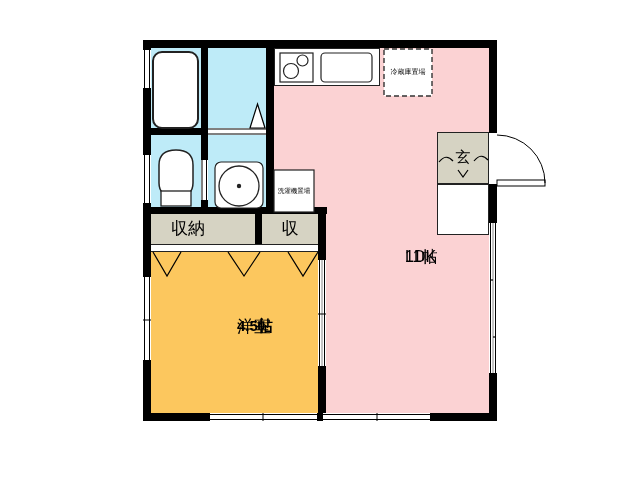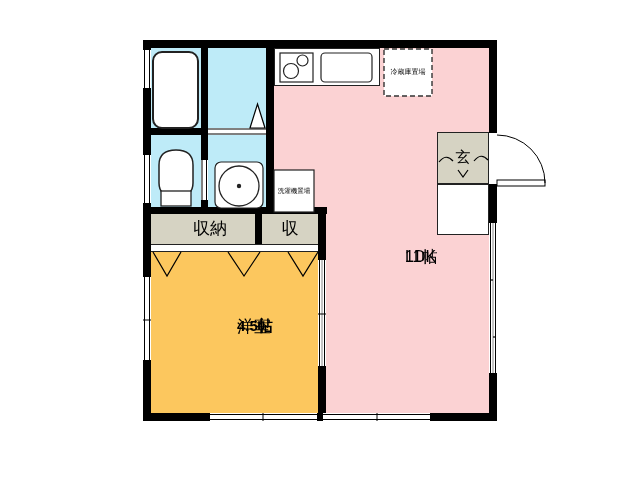--- a/index.html
+++ b/index.html
@@ -156,19 +156,19 @@
   </svg>
 
   <div class="lbl" style="left:405px;top:247px;font-size:16px;">
     <div>LDK</div>
     <div>11帖</div>
   </div>
   <div class="lbl" style="left:237px;top:317px;font-size:17px;">
     <div>洋室</div>
     <div style="font-size:15px;font-weight:bold;">4.5帖</div>
   </div>
-  <div class="lbl" style="left:210px;top:229px;font-size:17px;">収納</div>
+  <div class="lbl" style="left:188px;top:229px;font-size:17px;">収納</div>
   <div class="lbl" style="left:290px;top:229px;font-size:17px;">収</div>
   <div class="lbl" style="left:463px;top:157px;font-size:15px;">玄</div>
   <div class="lbl" style="left:408px;top:72px;font-size:7px;">冷蔵庫置場</div>
   <div class="lbl" style="left:294px;top:191px;font-size:6.5px;">洗濯機置場</div>
 
 </div>
 
 </body></html>

